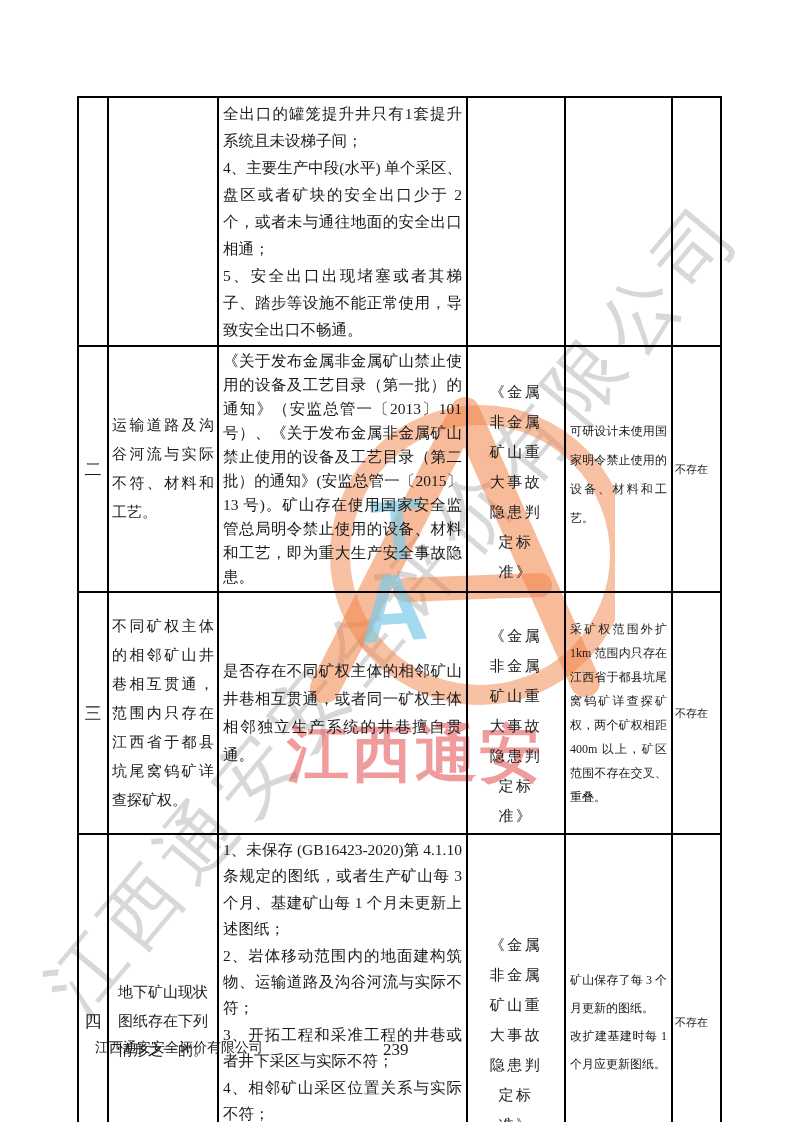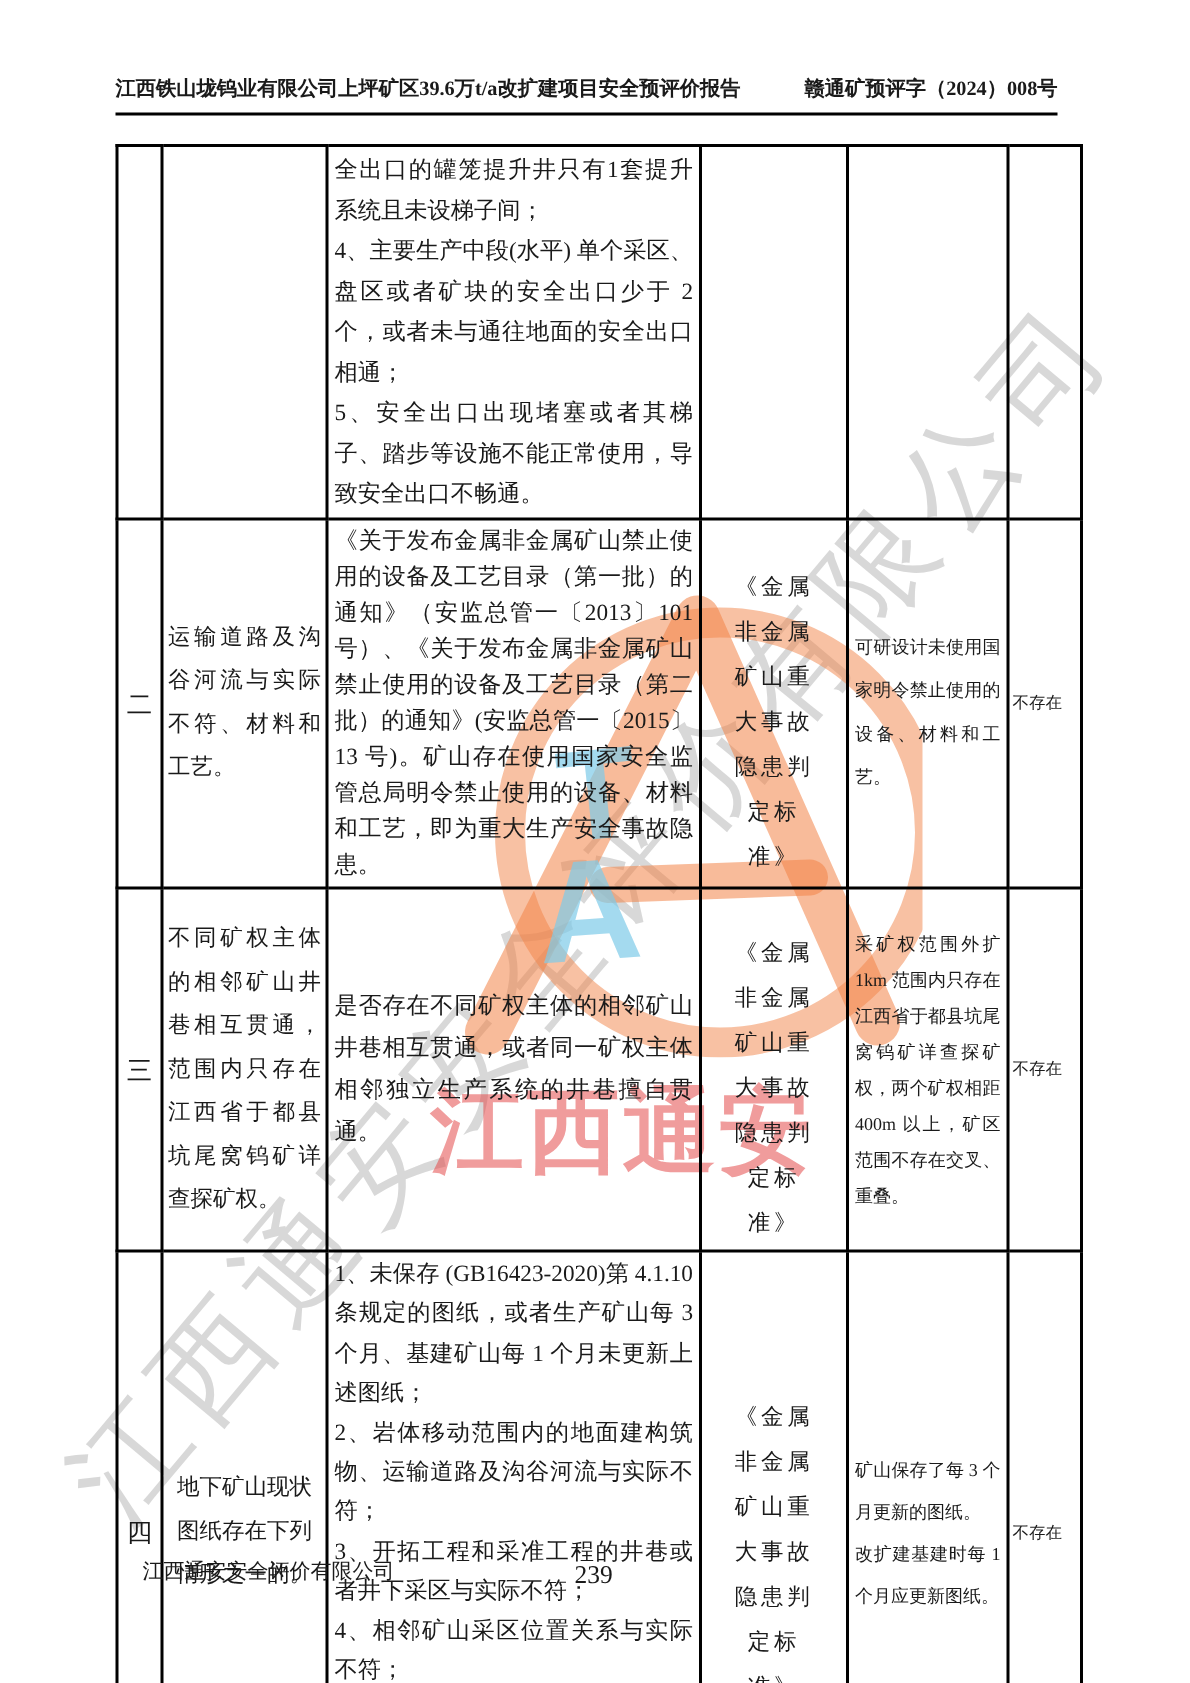--- a/index.html
+++ b/index.html
@@ -75,24 +75,20 @@
     <svg class="wm-logo" width="330" height="310" viewBox="0 0 330 310">
       <circle cx="195" cy="160" r="140" fill="none" stroke="rgba(242,132,71,0.50)" stroke-width="20"></circle>
       <path d="M40,293 L180,17 L300,287" fill="none" stroke="rgba(242,132,71,0.55)" stroke-width="30" stroke-linejoin="round" stroke-linecap="round"></path>
       <path d="M120,195 L255,190" fill="none" stroke="rgba(242,132,71,0.55)" stroke-width="24" stroke-linecap="round"></path>
     </svg>
     <div class="wm-blue-t">T</div>
     <div class="wm-blue-a">A</div>
     <div class="wm-red">江西通安</div>
   </div>
 
-  <div class="hdr">
-    <span>江西铁山垅钨业有限公司上坪矿区39.6万t/a改扩建项目安全预评价报告</span>
-    <span class="right">赣通矿预评字（2024）008号</span>
-  </div>
 
   <div class="tbl-wrap">
     <table class="tbl">
       <colgroup>
         <col style="width:30px">
           <col style="width:110px">
           <col style="width:249px">
         <col style="width:98px">
           <col style="width:107px">
           <col style="width:49px">

